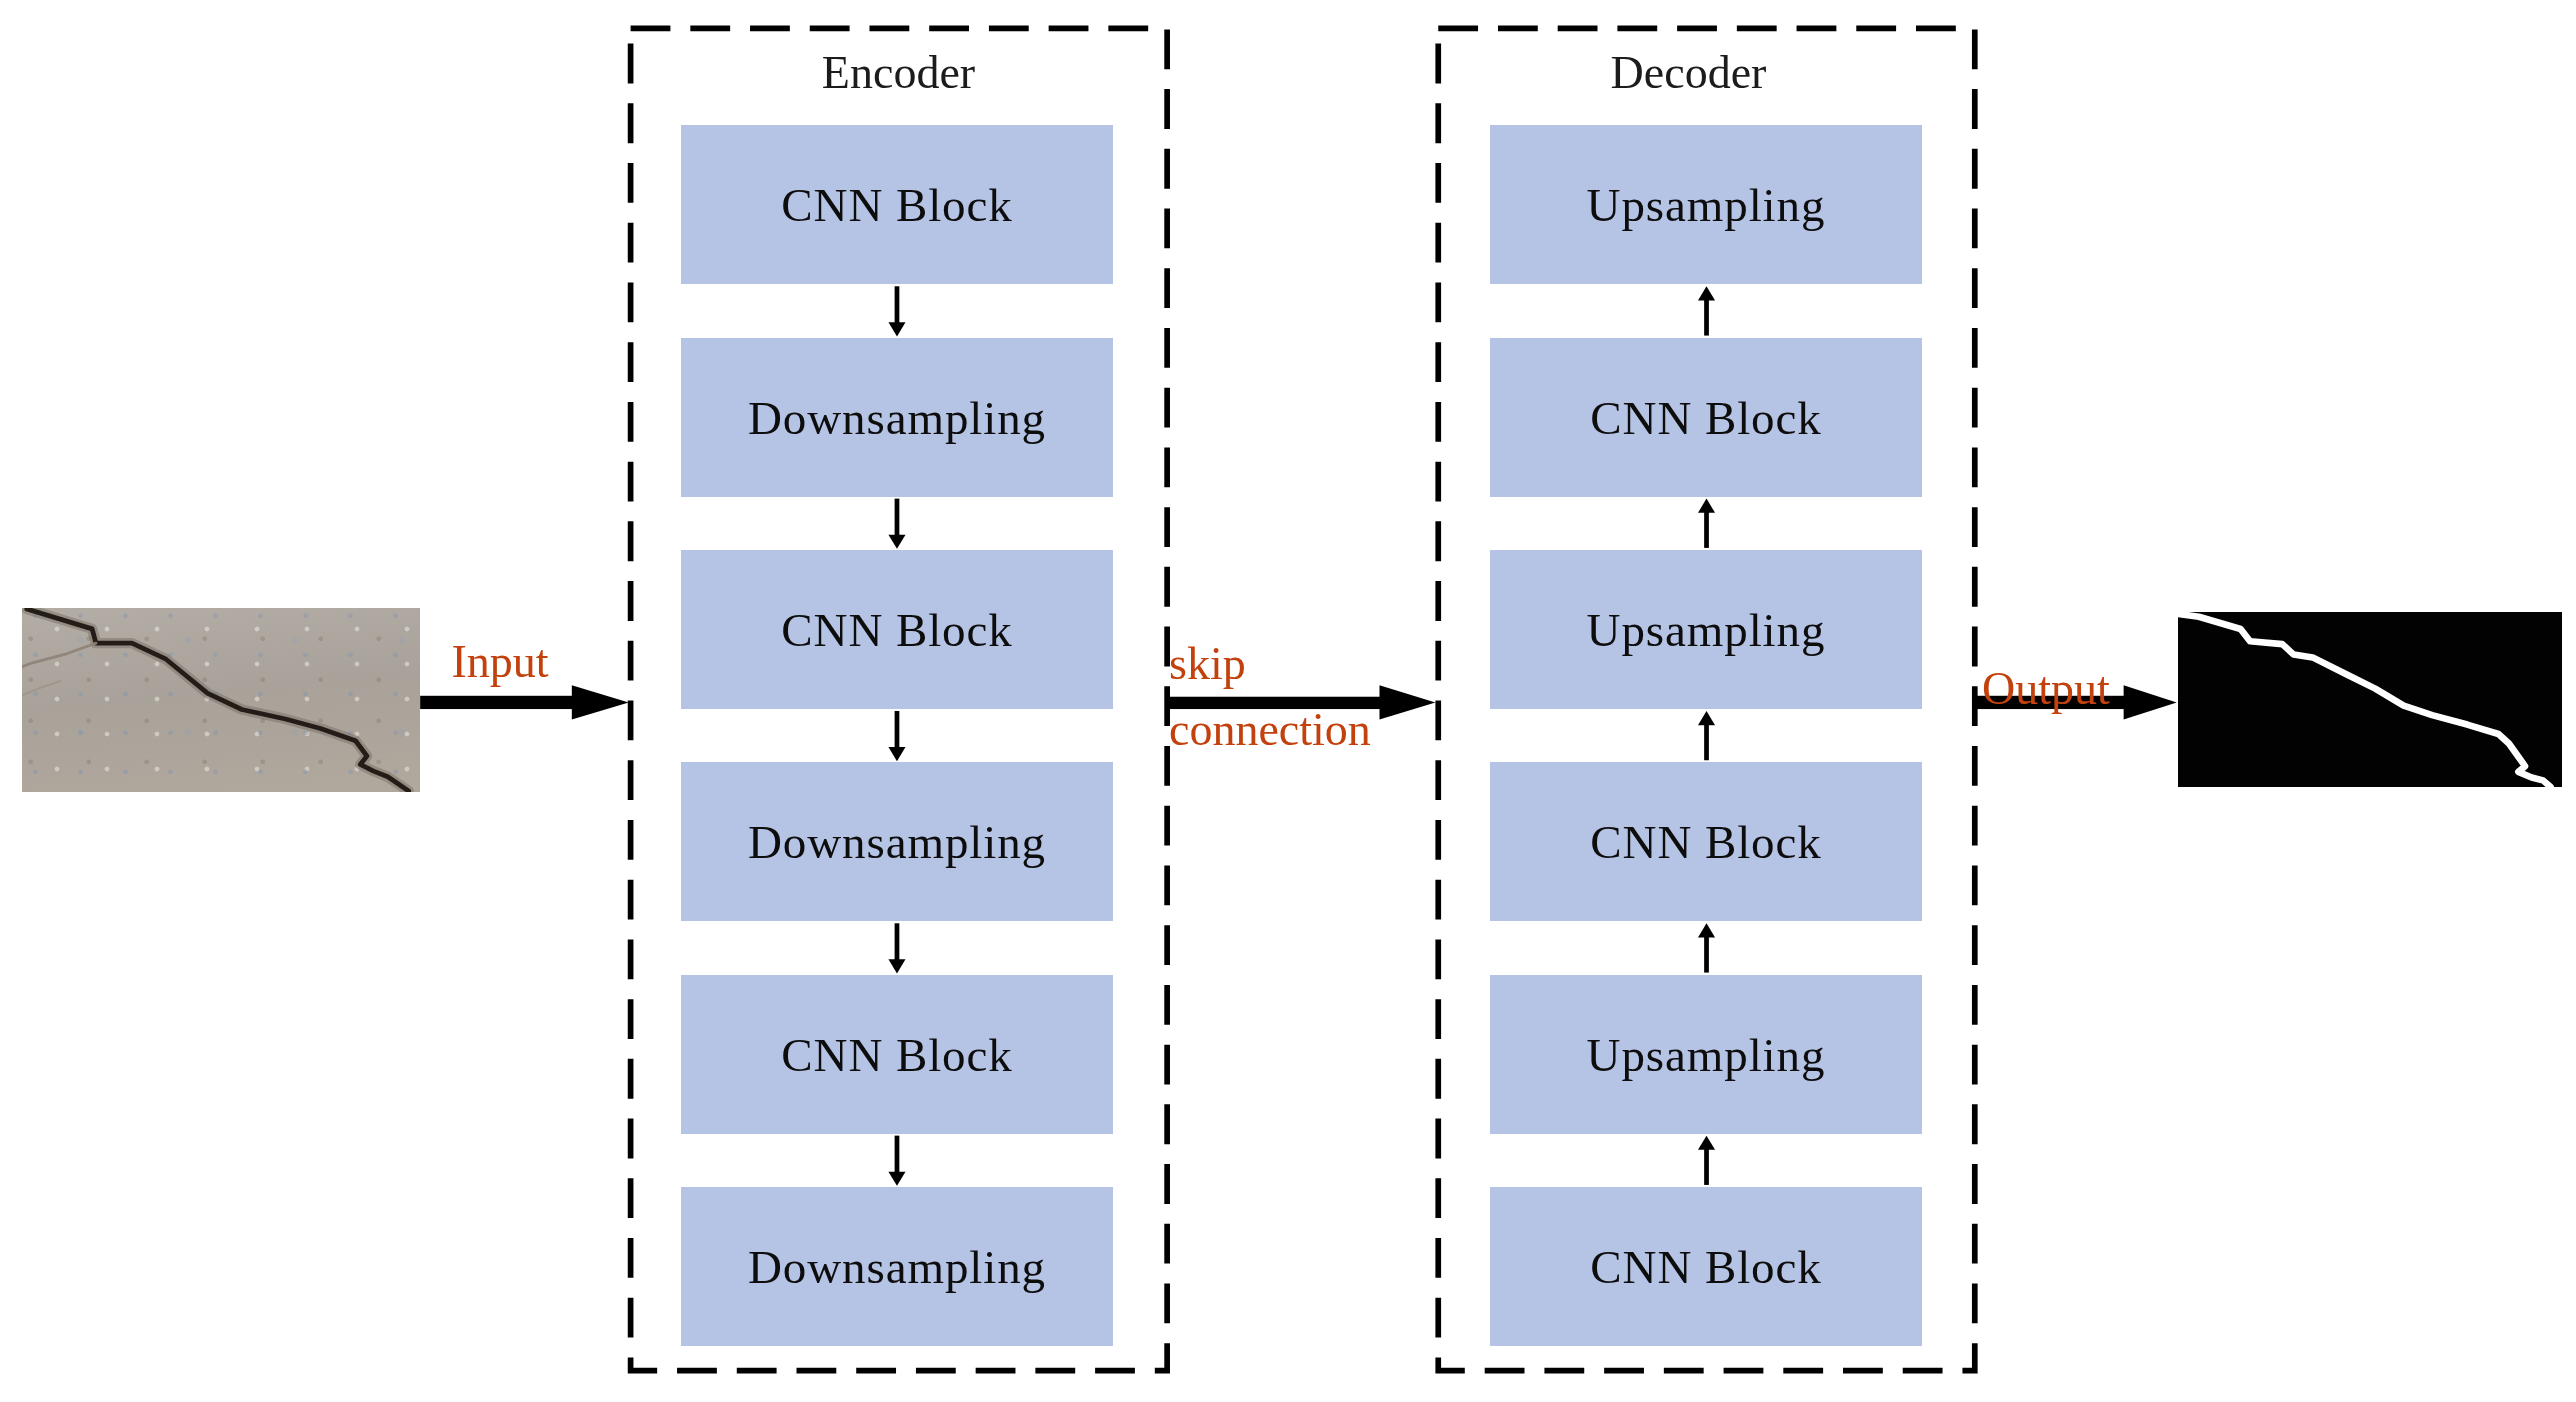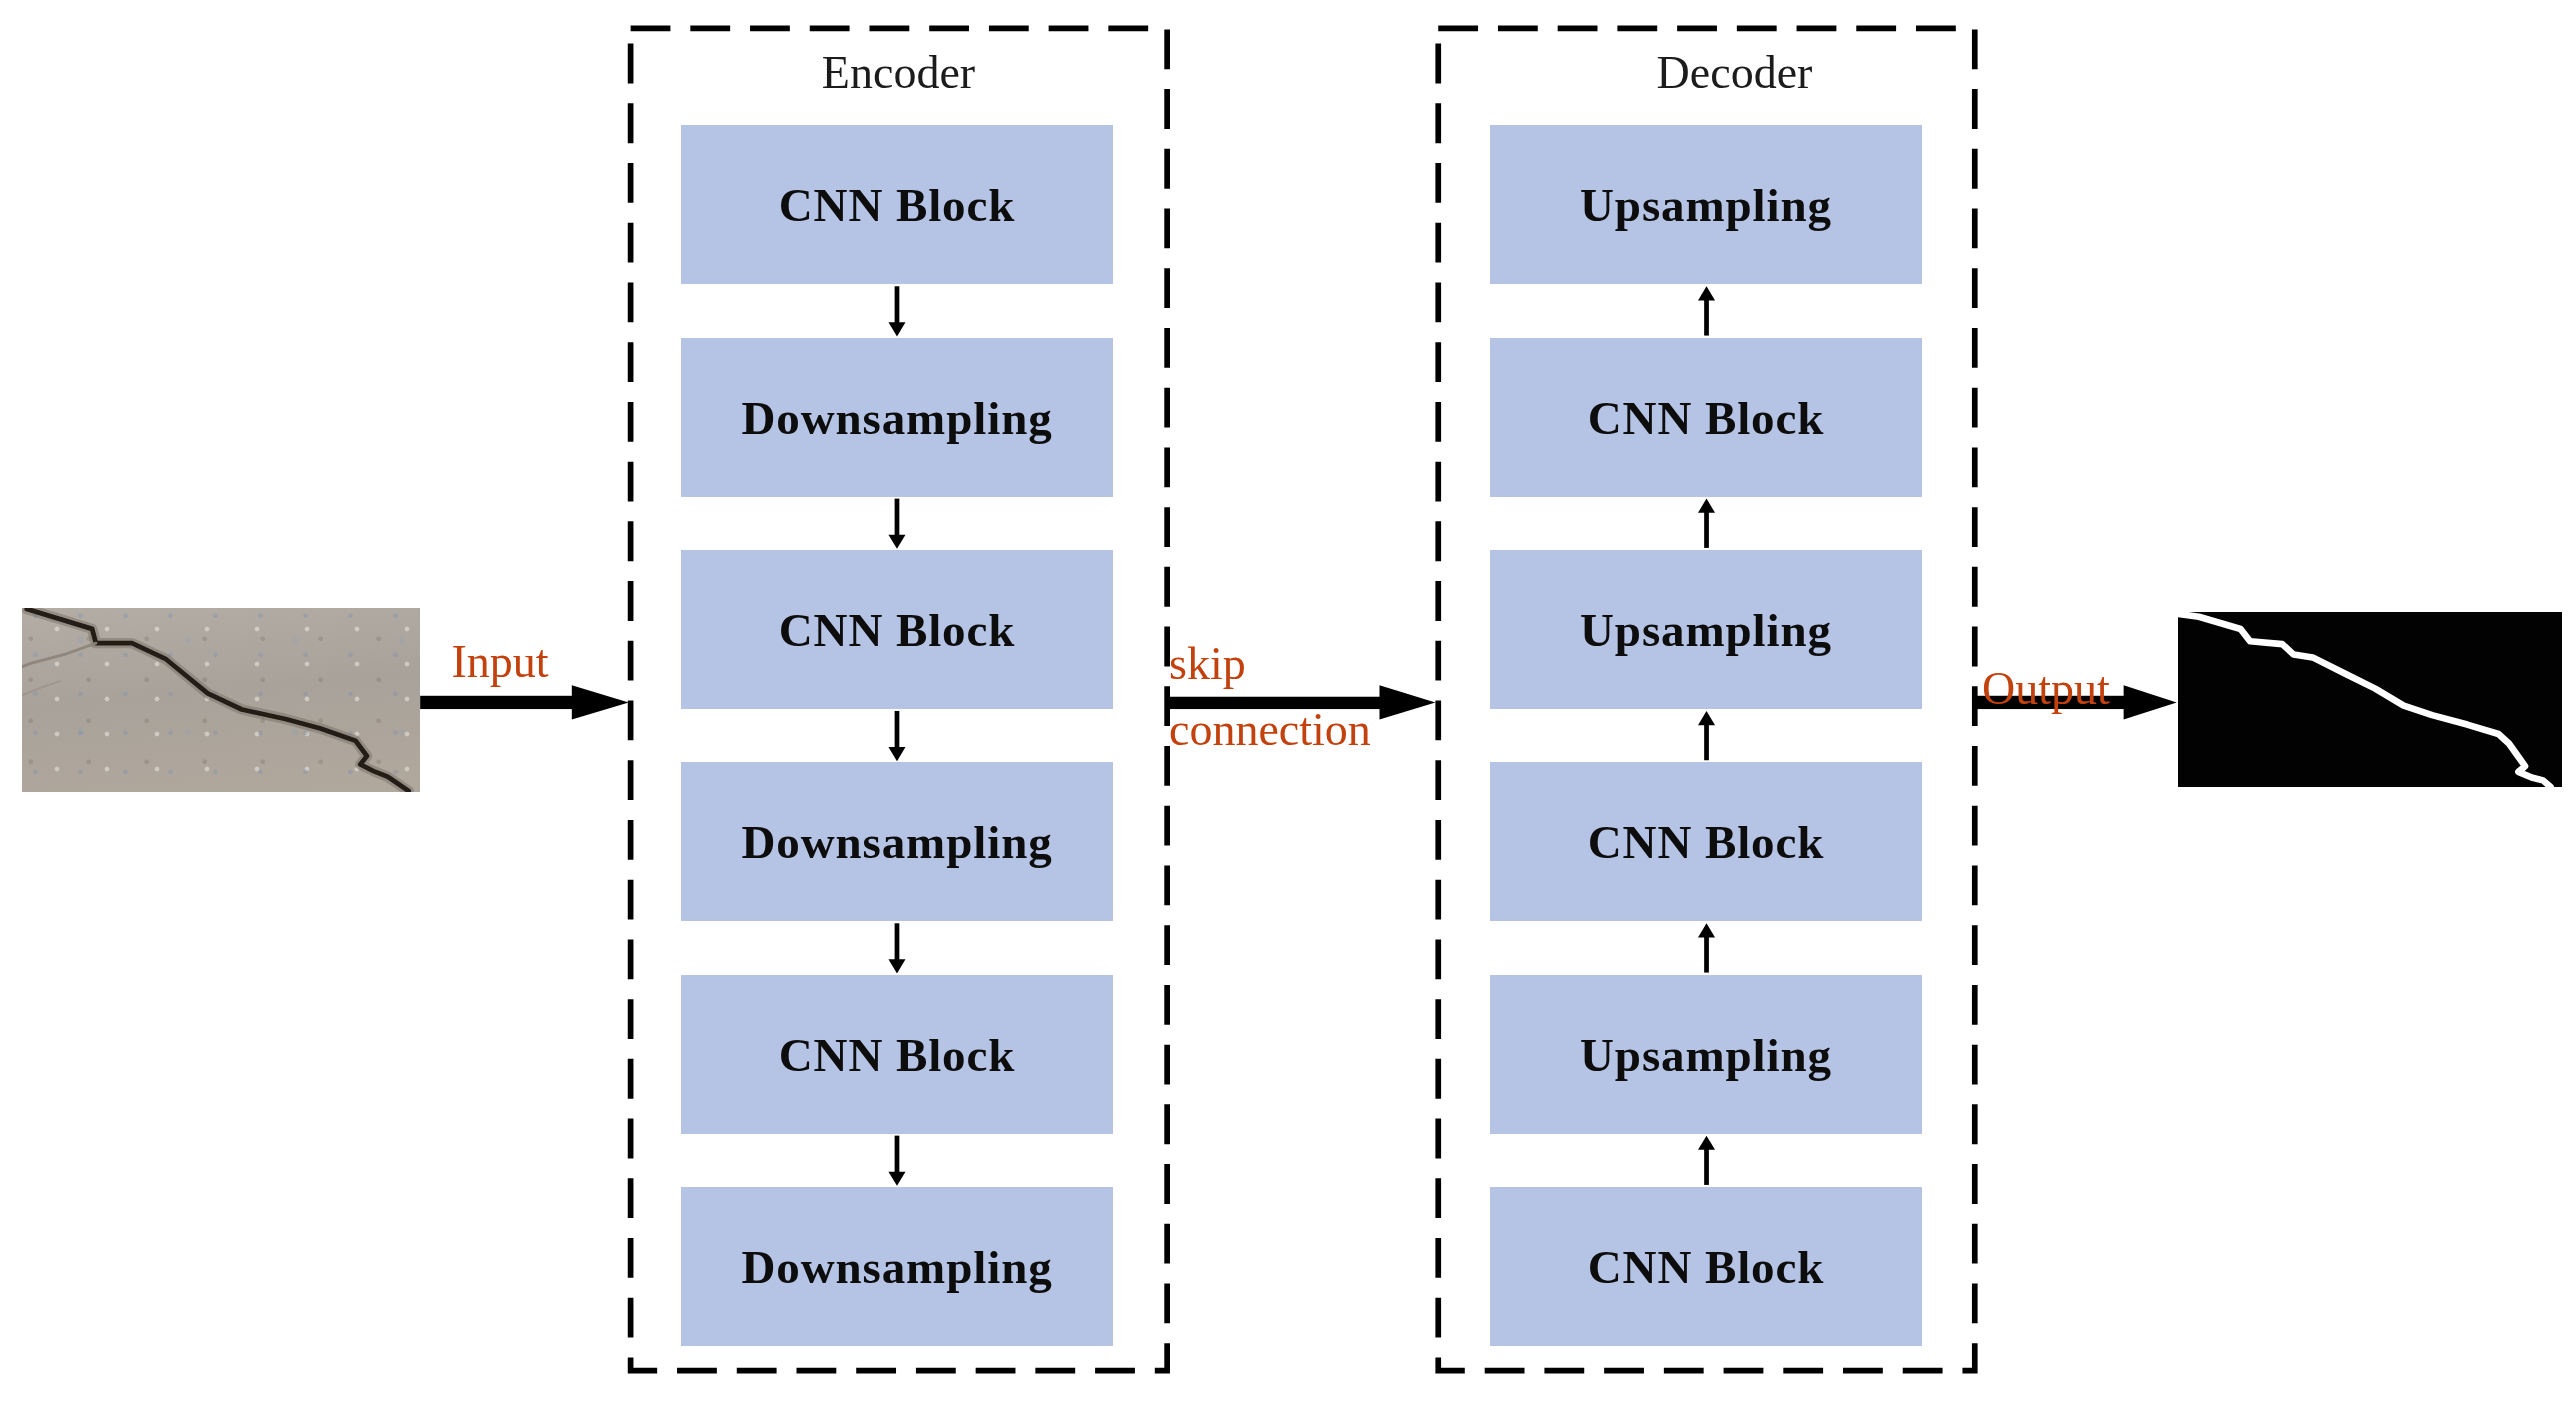--- a/index.html
+++ b/index.html
@@ -14,26 +14,26 @@
   .overlay{position:absolute;left:0;top:0;width:2576px;height:1402px;pointer-events:none;}
   .dashbox{fill:none;stroke:var(--line,#000);stroke-width:6;stroke-dasharray:42 21;}
   .ahead{fill:var(--line,#000);}
   .ashaft{fill:var(--line,#000);}
   .aline{stroke:var(--line,#000);stroke-width:5;}
   .title{
     position:absolute;top:50px;width:379px;
     text-align:center;font-size:46px;line-height:1;color:#1c1c1c;
   }
   .enc-title{left:709px;}
-  .dec-title{left:1545px;}
+  .dec-title{left:1499px;}
   .block{
     position:absolute;width:432px;height:159px;
     background:var(--block-fill,#b5c3e4);
     display:flex;align-items:center;justify-content:center;
-    font-weight:bold;font-size:47px;color:#0d0d0d;
+    font-weight:normal;font-size:47px;color:#0d0d0d;
     letter-spacing:0.9px;
   }
   .lbl{position:absolute;font-size:46px;line-height:1;color:#c2410c;}
   .input-lbl{left:410px;top:639px;width:180px;text-align:center;}
   .skip-lbl{left:1169px;top:631px;width:265px;text-align:left;line-height:66px;}
   .output-lbl{left:1982px;top:666px;}
   .photo{
     position:absolute;left:22px;top:608px;width:398px;height:184px;
     background-color:var(--photo-base,#aca59c);
     background-image:

